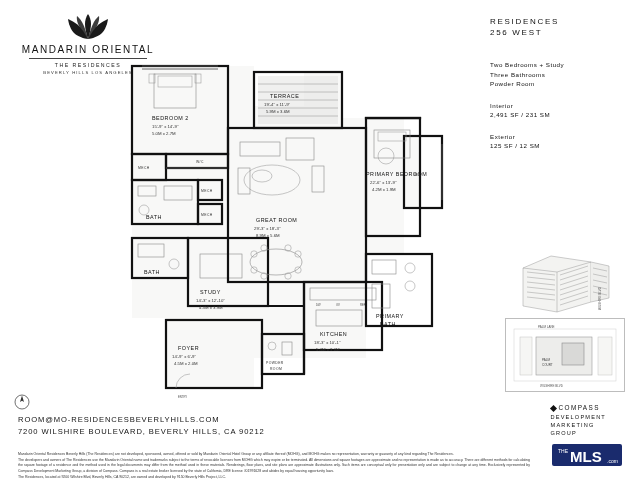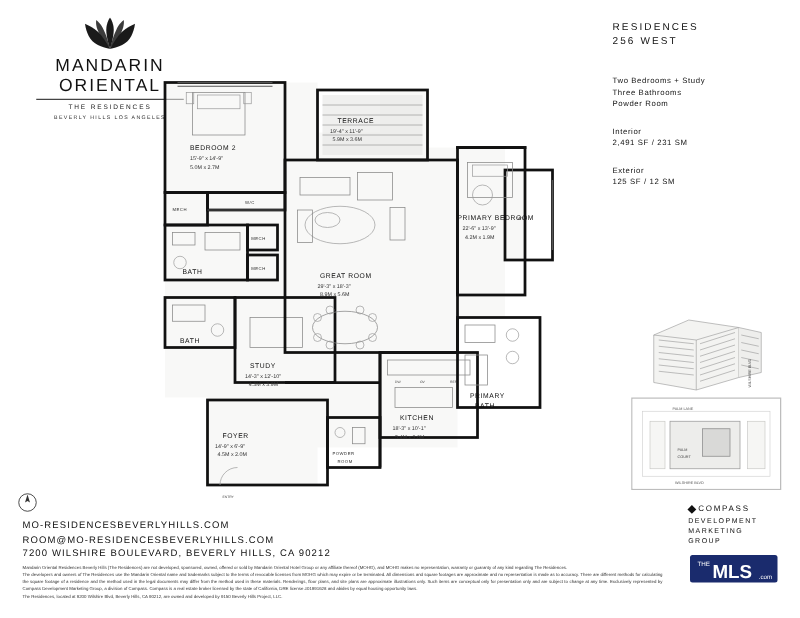--- a/index.html
+++ b/index.html
@@ -24,21 +24,21 @@
     width: 140px;
     text-align: center;
   }
   .logo-fan {
     width: 46px;
     height: 26px;
     margin: 0 auto 4px auto;
     display: block;
   }
   .logo-name {
-    font-size: 14px;
+    font-size: 10px;
     letter-spacing: 1.6px;
     color: #111;
     font-weight: 400;
   }
   .logo-rule {
     width: 118px;
     height: 1px;
     background: #444;
     margin: 3px auto 3px auto;
   }
@@ -402,21 +402,20 @@
     <rect x="14" y="18" width="12" height="38" fill="#f6f6f4" stroke="#c4c4c2" stroke-width="0.5"></rect>
     <rect x="92" y="18" width="14" height="38" fill="#f6f6f4" stroke="#c4c4c2" stroke-width="0.5"></rect>
     <text x="32" y="9" font-family="Liberation Sans, sans-serif" font-size="3" fill="#555">PALM LANE</text>
     <text x="36" y="42" font-family="Liberation Sans, sans-serif" font-size="3" fill="#444">PALM</text>
     <text x="36" y="47" font-family="Liberation Sans, sans-serif" font-size="3" fill="#444">COURT</text>
     <text x="34" y="68" font-family="Liberation Sans, sans-serif" font-size="3" fill="#555">WILSHIRE BLVD</text>
   </svg>
 </div>
 
 <div class="contact">
-  <div>MO-RESIDENCESBEVERLYHILLS.COM</div>
   <div>ROOM@MO-RESIDENCESBEVERLYHILLS.COM</div>
   <div>7200 WILSHIRE BOULEVARD, BEVERLY HILLS, CA 90212</div>
 </div>
 
 <div class="compass-group">
   <div class="cg-name">
     <span class="cg-diamond"></span><span>COMPASS</span>
   </div>
   <div>DEVELOPMENT</div>
   <div>MARKETING</div>

